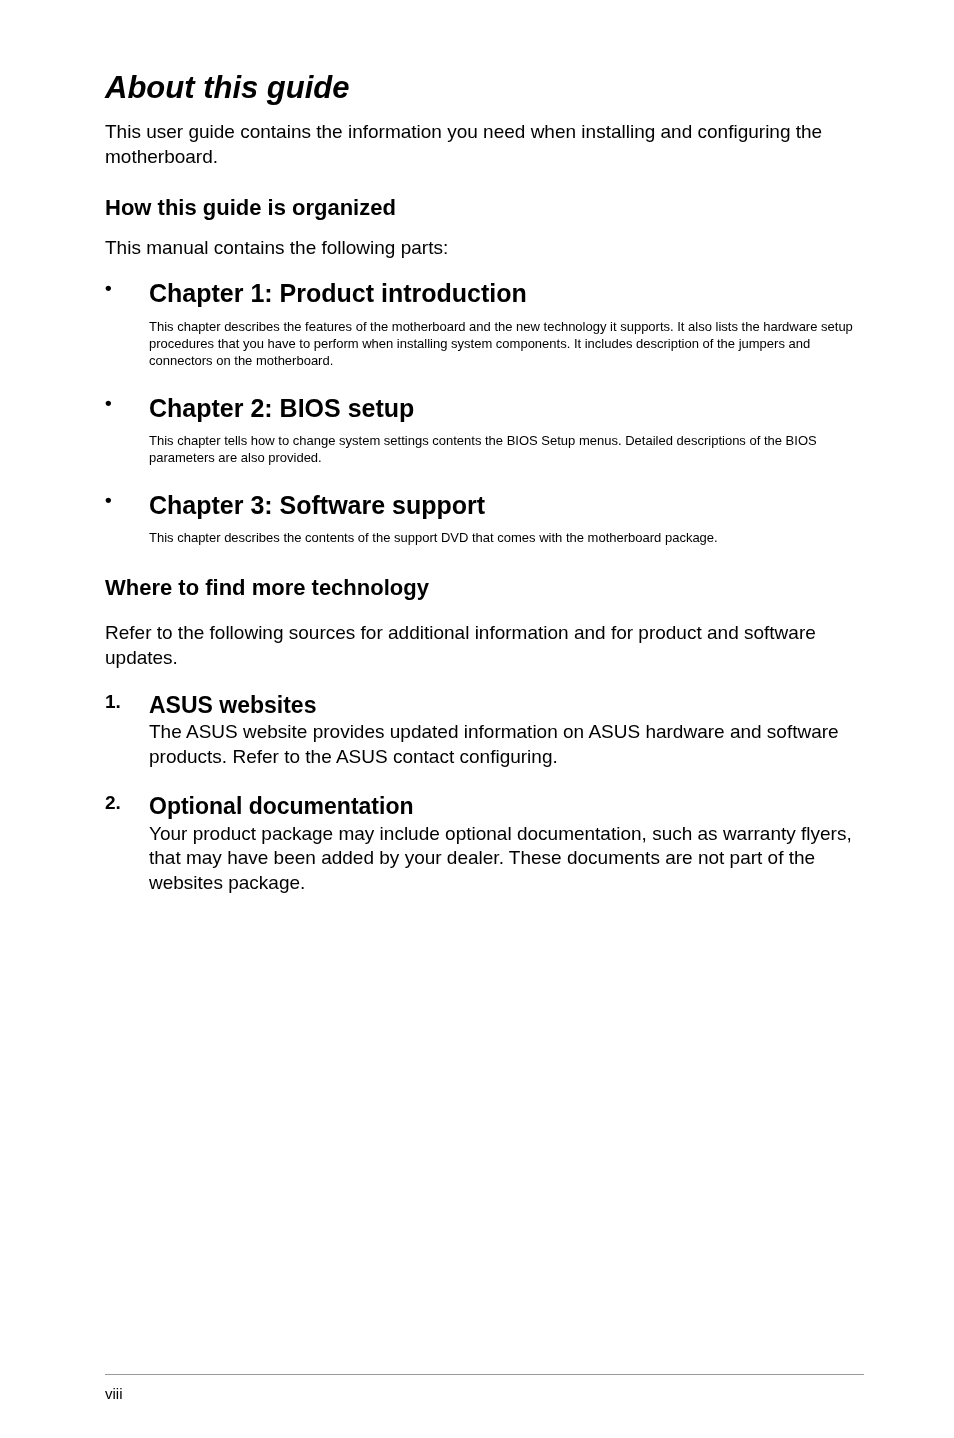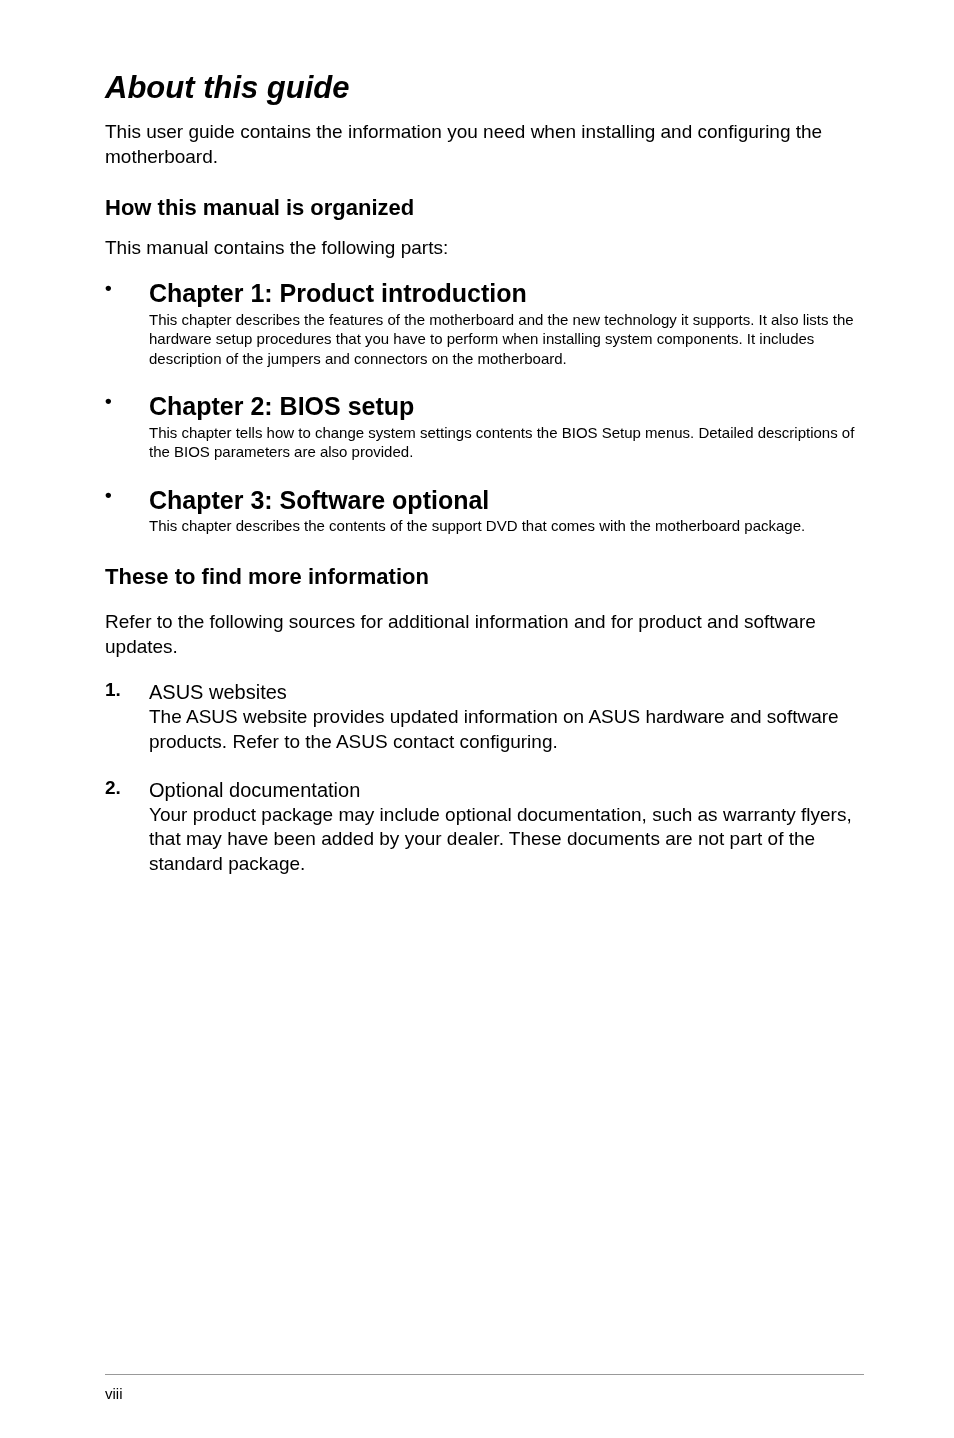--- a/index.html
+++ b/index.html
@@ -48,39 +48,40 @@
     }
     .bullet-content {
       flex: 1;
     }
     .bullet-title {
       font-size: 25px;
       font-weight: bold;
       line-height: 1.3;
     }
     .bullet-body {
-      font-size: 15px;
+      font-size: 13px;
       line-height: 1.3;
+      margin-top: 9px;
     }
     .numbered-item {
       display: flex;
       margin-bottom: 22px;
     }
     .numbered-marker {
       width: 44px;
       flex-shrink: 0;
       font-size: 19px;
       font-weight: bold;
     }
     .numbered-content {
       flex: 1;
     }
     .numbered-title {
-      font-size: 20px;
-      font-weight: normal;
+      font-size: 23px;
+      font-weight: bold;
       line-height: 1.3;
     }
     .numbered-body {
       font-size: 19px;
       line-height: 1.3;
     }
     .section2 {
       margin-top: 28px;
     }
     .section2-intro {
@@ -103,21 +104,21 @@
       font-size: 15px;
     }
   </style>
 </head>
 <body>
 
 <h1 class="main-title">About this guide</h1>
 
 <p class="intro-text">This user guide contains the information you need when installing and configuring the motherboard.</p>
 
-<h2 class="section-heading">How this manual is organized</h2>
+<h2 class="section-heading">How this guide is organized</h2>
 
 <p class="section-intro">This manual contains the following parts:</p>
 
 <div class="bullet-item">
   <div class="bullet-marker">•</div>
   <div class="bullet-content">
     <div class="bullet-title">Chapter 1: Product introduction</div>
     <div class="bullet-body">This chapter describes the features of the motherboard and the new technology it supports. It also lists the hardware setup procedures that you have to perform when installing system components. It includes description of the jumpers and connectors on the motherboard.</div>
   </div>
 </div>
@@ -126,43 +127,43 @@
   <div class="bullet-marker">•</div>
   <div class="bullet-content">
     <div class="bullet-title">Chapter 2: BIOS setup</div>
     <div class="bullet-body">This chapter tells how to change system settings contents the BIOS Setup menus. Detailed descriptions of the BIOS parameters are also provided.</div>
   </div>
 </div>
 
 <div class="bullet-item">
   <div class="bullet-marker">•</div>
   <div class="bullet-content">
-    <div class="bullet-title">Chapter 3: Software optional</div>
+    <div class="bullet-title">Chapter 3: Software support</div>
     <div class="bullet-body">This chapter describes the contents of the support DVD that comes with the motherboard package.</div>
   </div>
 </div>
 
 <div class="section2">
-  <h2 class="section-heading">These to find more information</h2>
+  <h2 class="section-heading">Where to find more technology</h2>
 
   <p class="section2-intro">Refer to the following sources for additional information and for product and software updates.</p>
 
   <div class="numbered-item">
     <div class="numbered-marker">1.</div>
     <div class="numbered-content">
       <div class="numbered-title">ASUS websites</div>
       <div class="numbered-body">The ASUS website provides updated information on ASUS hardware and software products. Refer to the ASUS contact configuring.</div>
     </div>
   </div>
 
   <div class="numbered-item">
     <div class="numbered-marker">2.</div>
     <div class="numbered-content">
       <div class="numbered-title">Optional documentation</div>
-      <div class="numbered-body">Your product package may include optional documentation, such as warranty flyers, that may have been added by your dealer. These documents are not part of the standard package.</div>
+      <div class="numbered-body">Your product package may include optional documentation, such as warranty flyers, that may have been added by your dealer. These documents are not part of the websites package.</div>
     </div>
   </div>
 </div>
 
 <div class="footer">
   <div class="footer-line"></div>
   <div class="page-number">viii</div>
 </div>
 
 </body></html>

